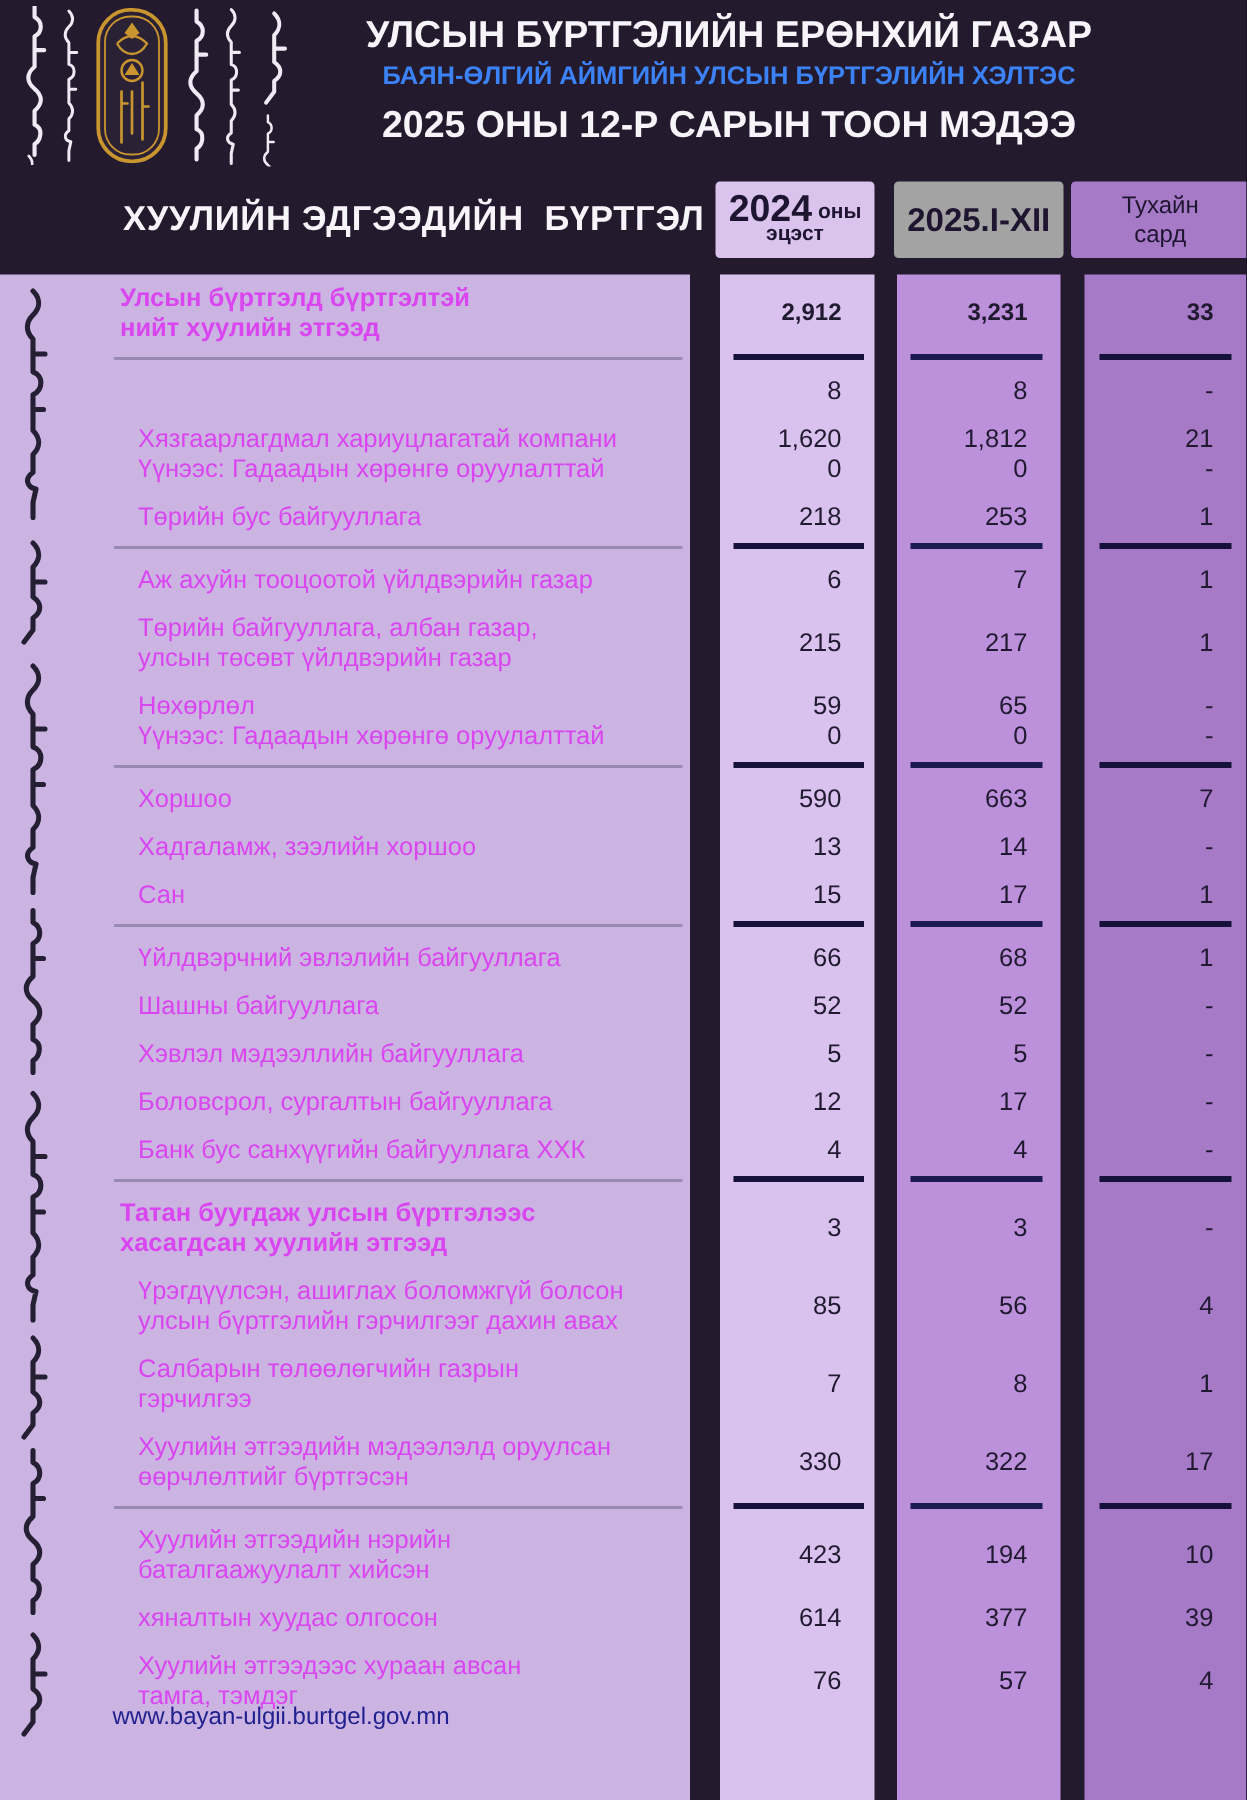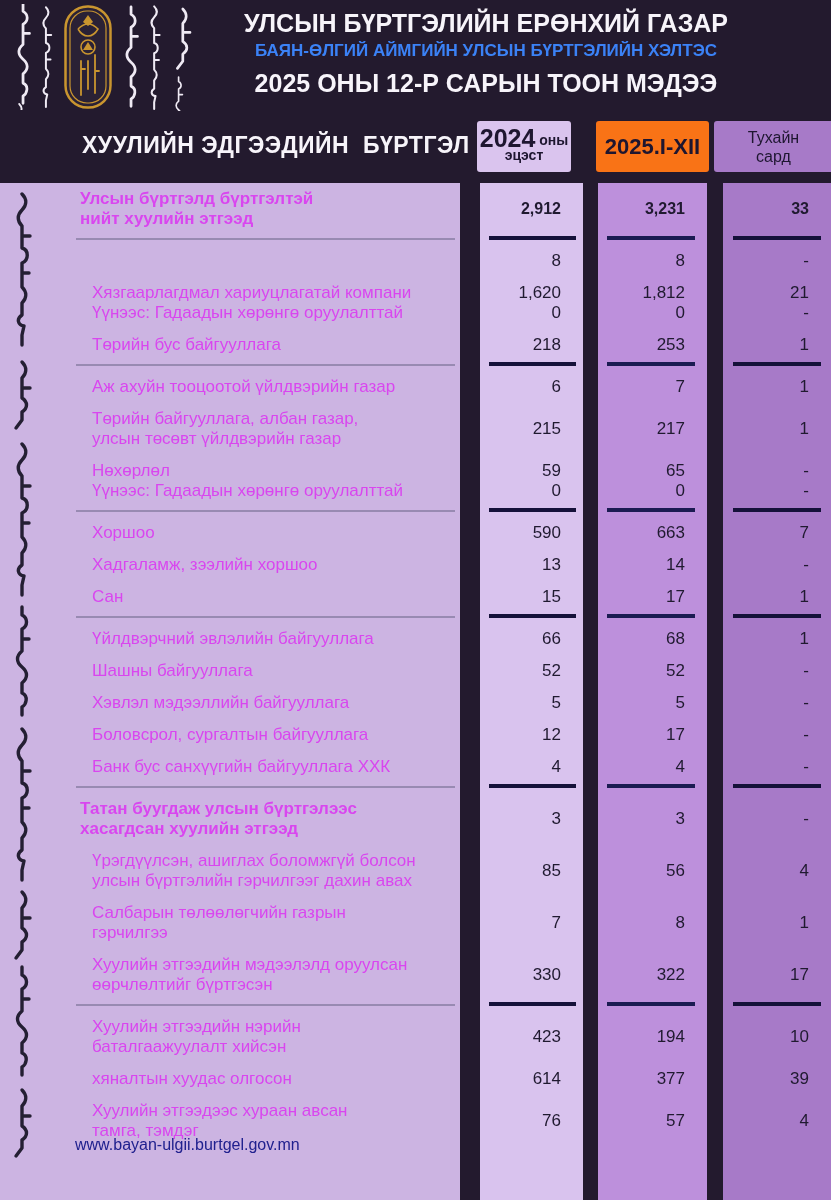--- a/index.html
+++ b/index.html
@@ -18,22 +18,22 @@
   
   .section-title{
     position:absolute;left:82px;top:132px;width:380px;
     color:#f7f4fa;font-size:23px;font-weight:700;letter-spacing:.5px;white-space:pre;
   }
   .hdr-cell{
     position:absolute;top:121px;height:51px;border-radius:3px;
     display:flex;flex-direction:column;align-items:center;justify-content:center;
     color:#1e1630;
   }
-  .hdr-cell.c1{left:477px;width:94px;background:#dac4ee;}
-  .hdr-cell.c2{left:596px;width:113px;background:#f97316;}
+  .hdr-cell.c1{left:477px;width:106px;background:#dac4ee;}
+  .hdr-cell.c2{left:596px;width:113px;background:#a3a3a3;}
   .hdr-cell.c3{left:714px;width:119px;background:#a77ac8;}
   .hc1-top{font-size:14px;font-weight:700;line-height:16px;}
   .hc1-top .year{font-size:25px;font-weight:700;vertical-align:-2px;}
   .hc1-bot{font-size:14px;font-weight:700;line-height:15px;}
   .hc2-label{font-size:22px;font-weight:700;}
   .hc3-line{font-size:16px;font-weight:400;line-height:19px;}
   
   .body-bg{position:absolute;left:0;top:183px;width:831px;bottom:0;}
   .strip{position:absolute;top:0;bottom:0;}
   .strip.label{left:0;width:460px;background:#ccb4e2;}

